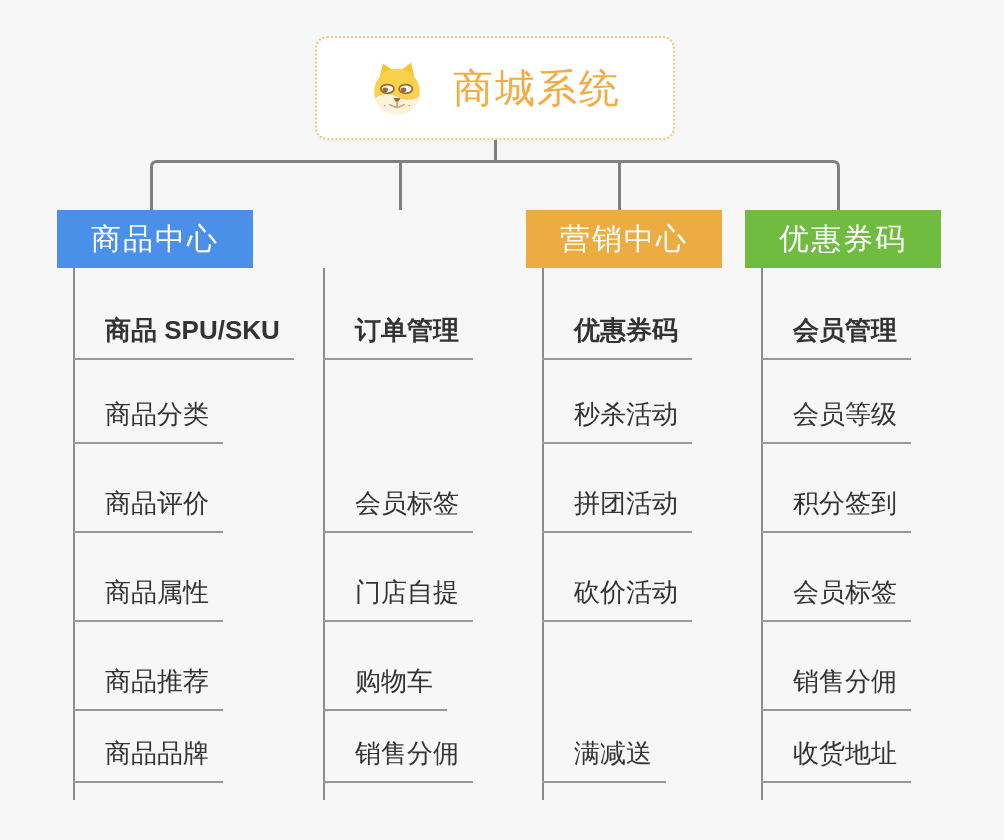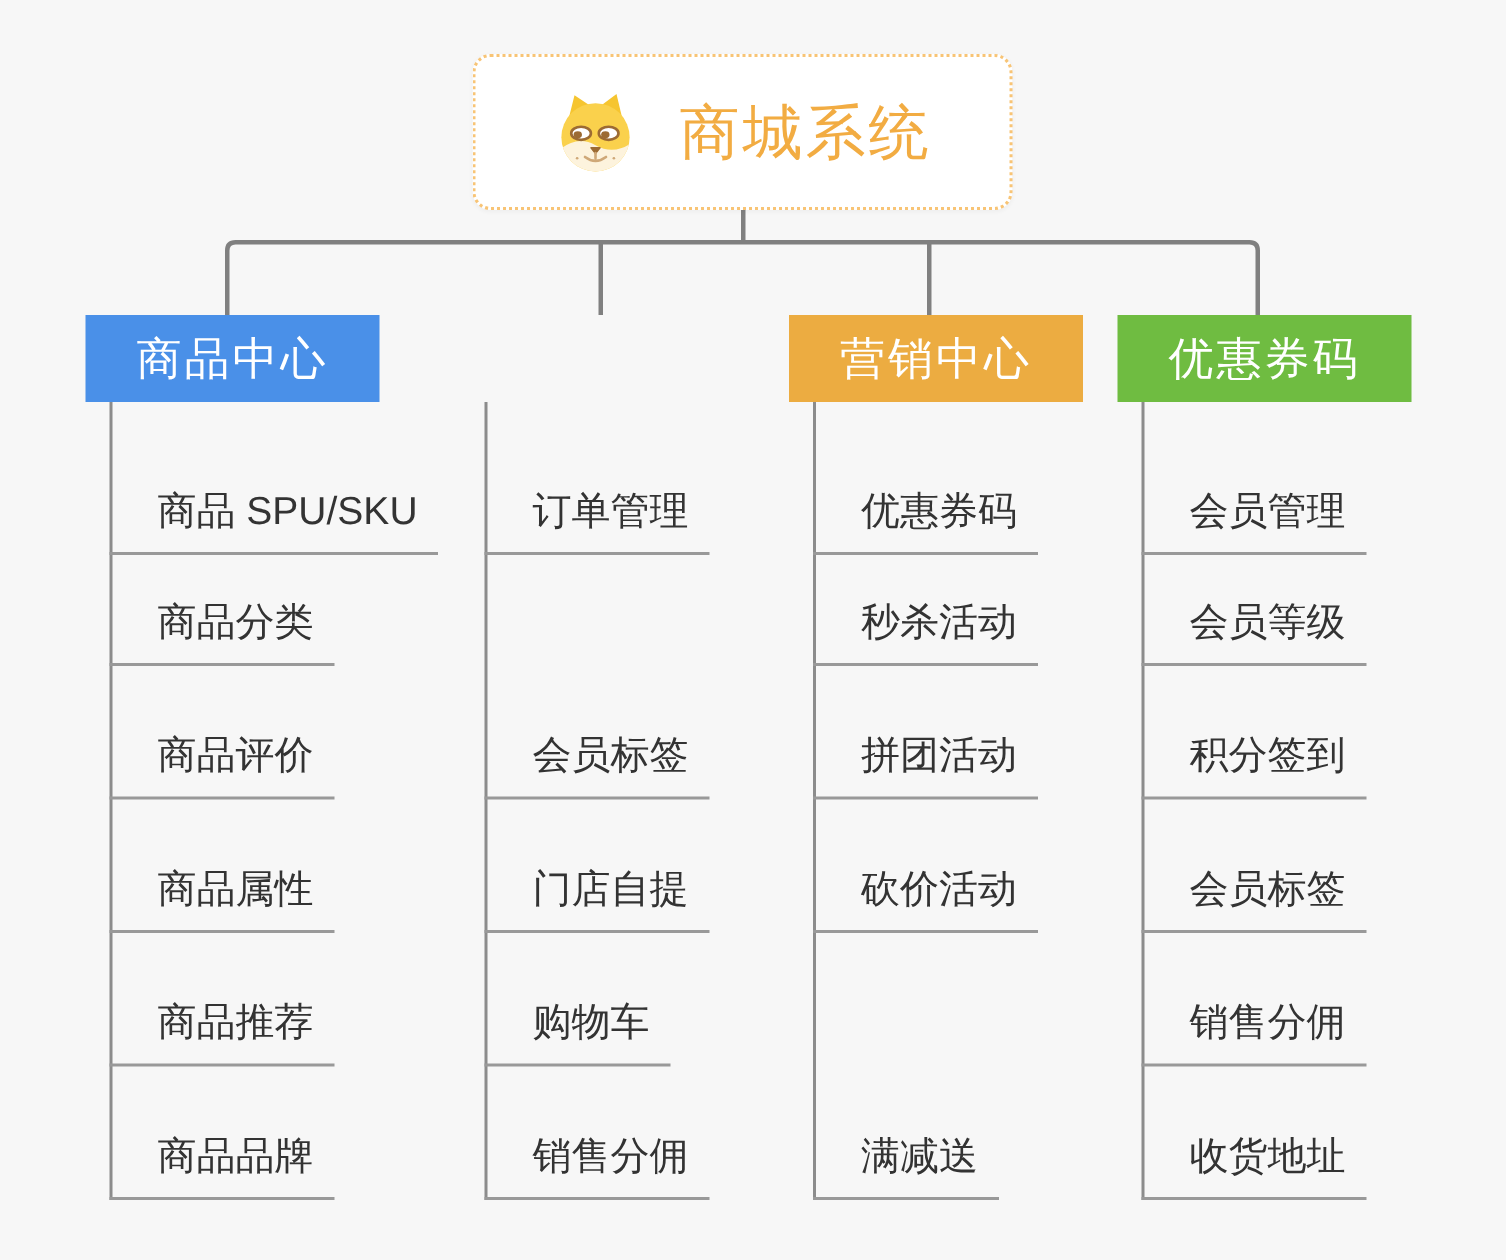--- a/index.html
+++ b/index.html
@@ -70,26 +70,26 @@
     border-bottom: 2px solid #999999;
     font-size: 26px;
     color: #333333;
     white-space: nowrap;
     cursor: default;
   }
   .col-0 { left: 73px; }
   .col-1 { left: 323px; }
   .col-2 { left: 542px; }
   .col-3 { left: 761px; }
-  .row-0 { top: 322px; }
+  .row-0 { top: 312px; font-weight: bold; }
   .row-1 { top: 396px; }
   .row-2 { top: 485px; }
   .row-3 { top: 574px; }
   .row-4 { top: 663px; }
-  .row-5 { top: 752px; }
+  .row-5 { top: 735px; }
 </style>
 </head>
 <body>
 
 <div class="canvas">
 
   <svg class="connector-svg" viewBox="0 0 1004 840">
 
     <g fill="none" stroke-width="3" stroke-linecap="butt" style="stroke: rgb(128, 128, 128);">
       <path d="M495.5,139 V160"></path>

